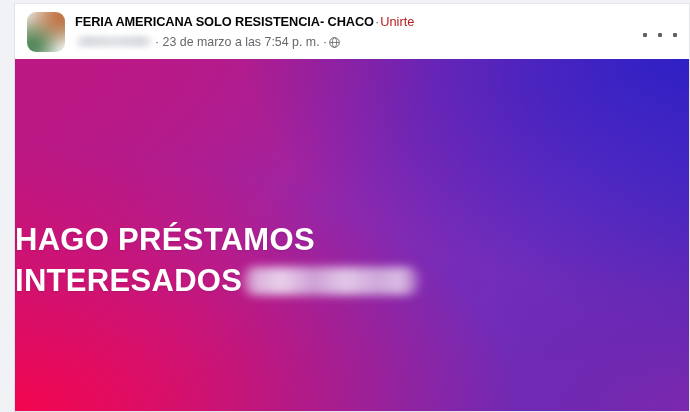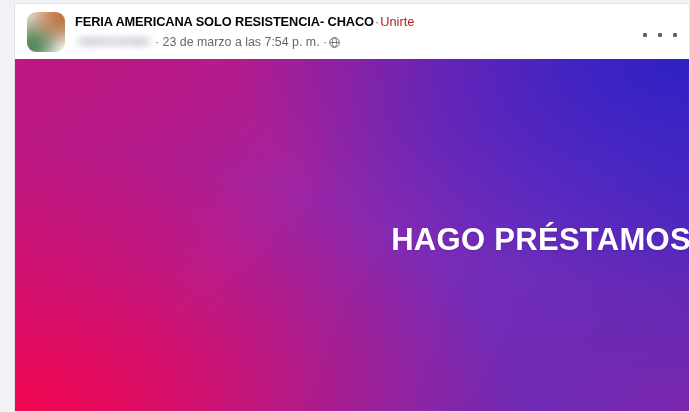--- a/index.html
+++ b/index.html
@@ -167,21 +167,21 @@
       radial-gradient(120% 120% at 0% 0%, #bc1984 0%, rgba(188,25,132,0) 52%),
       radial-gradient(120% 130% at 100% 100%, #7c28ad 0%, rgba(124,40,173,0) 55%),
       linear-gradient(125deg, #c0147e 0%, #9d25a4 38%, #6b2fc0 70%, #3b27bf 100%);
   }
 
   .image-text {
     position: absolute;
     left: 0;
     top: 160px;
     width: 676px;
-    text-align: right;
+    text-align: left;
     color: #ffffff;
     font-weight: bold;
     font-size: 31px;
     line-height: 41px;
     letter-spacing: 0.3px;
     text-shadow: 0 1px 2px rgba(0,0,0,0.12);
   }
   .text-line-2 {
     position: relative;
     display: inline-block;
@@ -244,18 +244,19 @@
         <span></span>
       </div>
 
     </div>
 
     <div class="post-image">
       <div class="gradient-bg"></div>
 
       <div class="image-text">
         <div class="text-line-1">HAGO PRÉSTAMOS</div>
+        <div class="text-line-2"><span>INTERESADOS</span><span class="redacted-phone"></span></div>
       </div>
     </div>
 
   </div>
 
 </div>
 
 </body></html>

